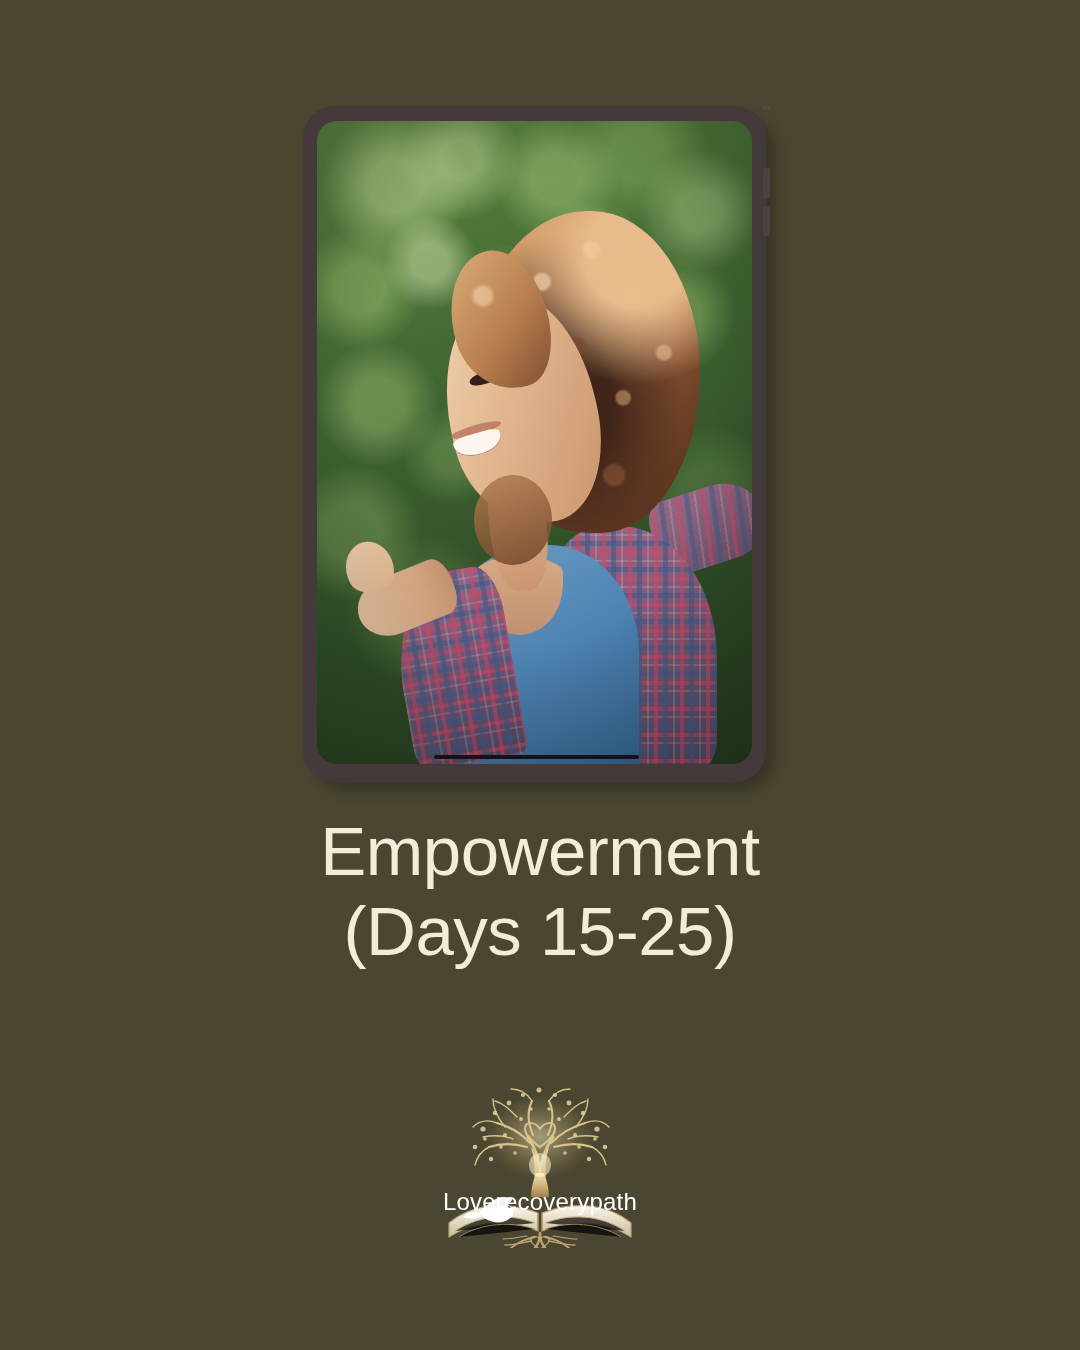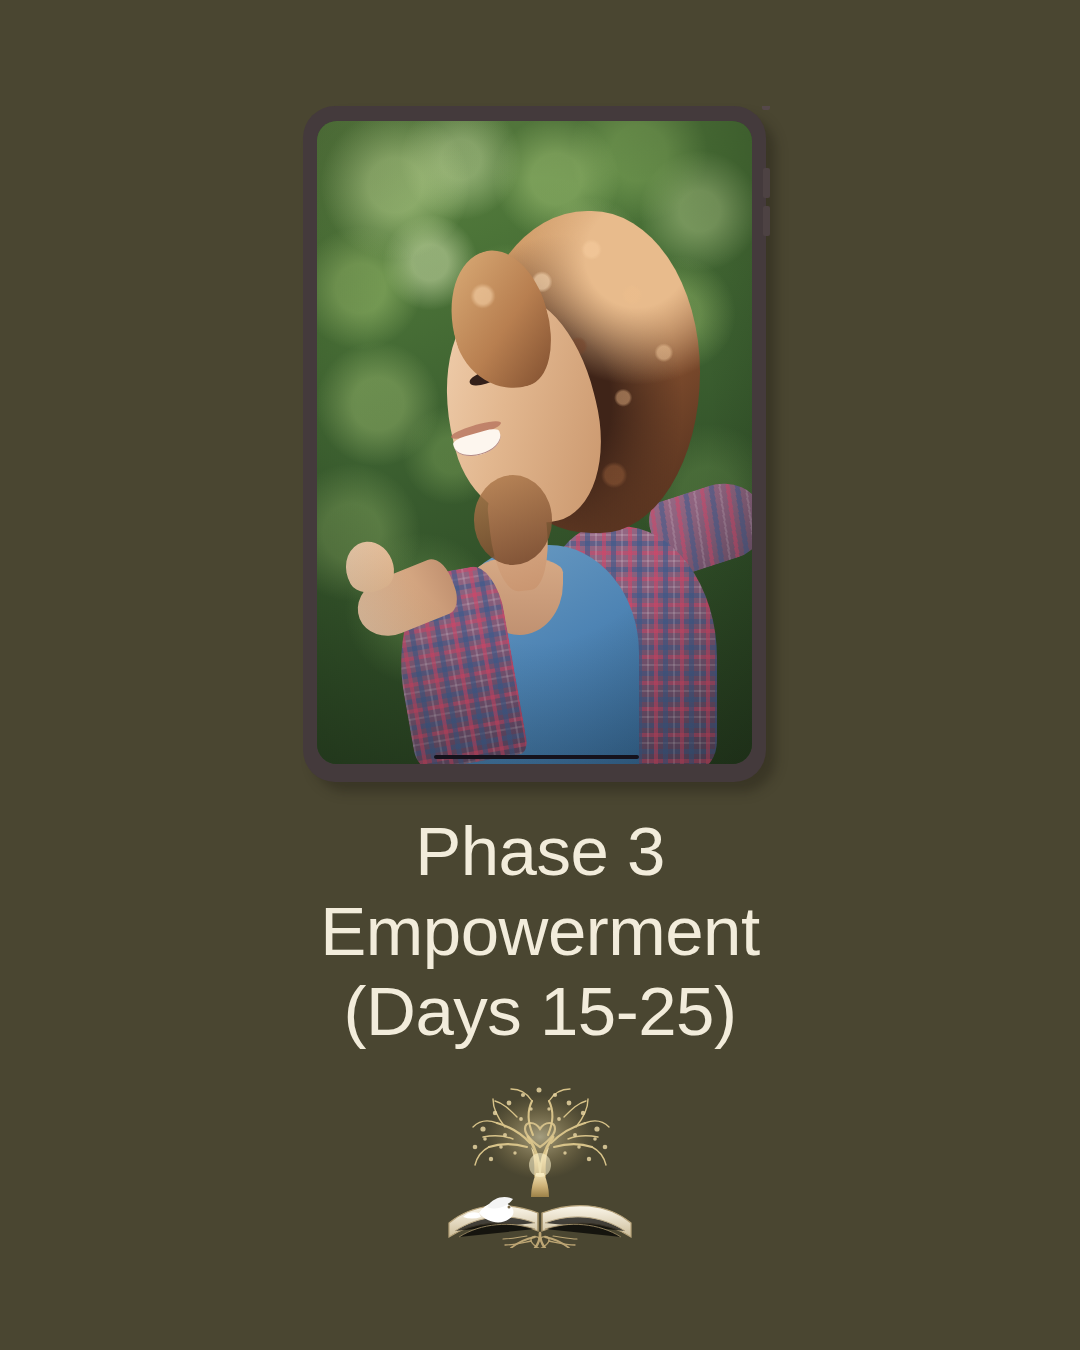--- a/index.html
+++ b/index.html
@@ -394,21 +394,20 @@
           <div class="hair-low"></div>
         </div>
 
         <div class="photo-vignette"></div>
         <div class="home-bar"></div>
       </div>
     </div>
   </div>
 
   <div class="headline">
-    <span class="ln">Phase 3</span>
     <span class="ln">Empowerment</span>
     <span class="ln">(Days 15-25)</span>
   </div>
 
   <div class="logo-block">
     <svg class="logo-svg" viewBox="0 0 210 175">
       <defs>
         <radialGradient id="glow" cx="50%" cy="56%" r="42%">
           <stop offset="0%" stop-color="#fff6cf" stop-opacity="1"></stop>
           <stop offset="55%" stop-color="#e7cf91" stop-opacity=".45"></stop>
@@ -514,15 +513,16 @@
         <path d="M100 164 C90 166 82 170 76 175" stroke-width="1.8"></path>
         <path d="M110 164 C120 166 128 170 134 175" stroke-width="1.8"></path>
         <path d="M96 168 C86 170 78 172 70 172" stroke-width="1.3"></path>
         <path d="M114 168 C124 170 132 172 140 172" stroke-width="1.3"></path>
         <path d="M92 163 C84 164 76 166 68 166" stroke-width="1.1"></path>
         <path d="M118 163 C126 164 134 166 142 166" stroke-width="1.1"></path>
       </g>
       <path d="M105 166 C102 162 96 163 96 167 C96 171 105 176 105 176 C105 176 114 171 114 167 C114 163 108 162 105 166 Z" fill="none" stroke="#c3ab78" stroke-width="1.4" opacity=".85"></path>
     </svg>
 
+    <div class="logo-word">Loverecoverypath</div>
   </div>
 
 </div>
 
 </body></html>

